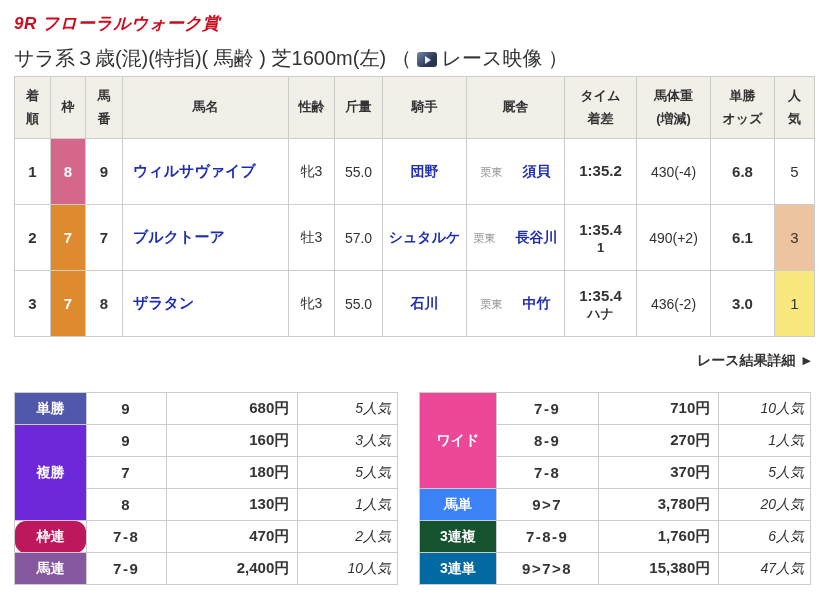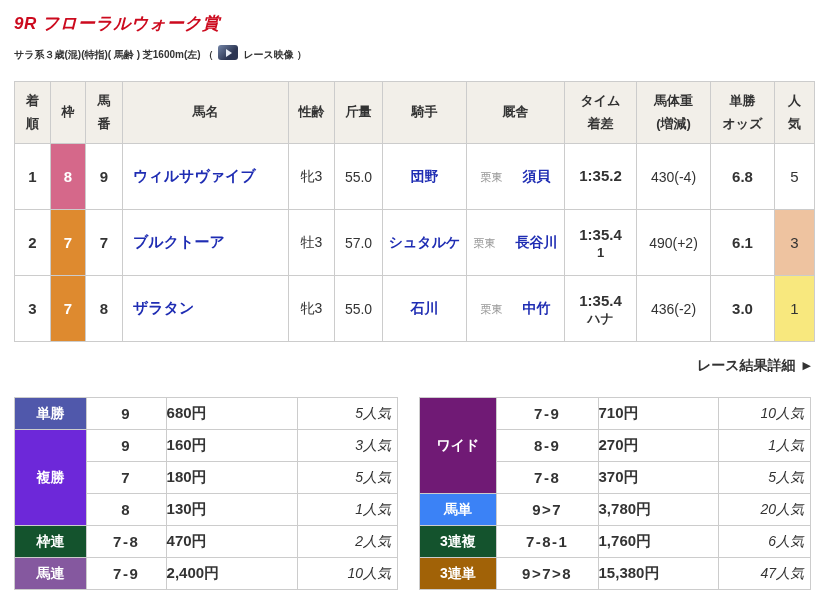--- a/index.html
+++ b/index.html
@@ -13,24 +13,24 @@
   }
   .container { padding: 6px 13px 0 14px; }
 
   .race-title {
     font-size: 17px;
     font-weight: bold;
     margin: 6px 0 10px 0;
     letter-spacing: 0.5px;
   }
   .conditions-line {
-    font-size: 10px;
-    font-weight: bold;
+    font-size: 20px;
+    font-weight: normal;
     color: #333333;
-    margin-bottom: 19px;
+    margin-bottom: 4px;
   }
   .video-icon {
     display: inline-block;
     width: 20px; height: 15px;
     background: linear-gradient(135deg, #7486a8 0%, #2c3552 65%);
     border-radius: 3px;
     position: relative;
     vertical-align: -2px;
     margin: 0 5px;
   }
@@ -117,21 +117,21 @@
     background: #ffffff;
     padding: 0;
   }
   td.bet-label {
     color: #ffffff;
     font-weight: bold;
     text-align: center;
     font-size: 14px;
   }
   td.combo { text-align: center; font-weight: bold; font-size: 15px; letter-spacing: 1.5px; }
-  td.amount { text-align: left; padding-right: 8px; font-weight: bold; font-size: 15px; }
+  td.amount { text-align: right; padding-right: 8px; font-weight: bold; font-size: 15px; }
   td.pop { text-align: right; padding-right: 6px; font-size: 14px; font-style: italic; }
 
   .pl-label { width: 72px; } .pl-combo { width: 80px; } .pl-amount { width: 132px; } .pl-pop { width: 100px; }
   .pr-label { width: 77px; } .pr-combo { width: 102px; } .pr-amount { width: 121px; } .pr-pop { width: 92px; }
 </style>
 </head>
 <body>
 
 <div class="container">
 
@@ -265,21 +265,21 @@
           <td class="combo">7</td>
           <td class="amount">180円</td>
           <td class="pop">5人気</td>
         </tr>
         <tr>
           <td class="combo">8</td>
           <td class="amount">130円</td>
           <td class="pop">1人気</td>
         </tr>
         <tr>
-          <td class="bet-label" style="background-color: #14532d;">枠連</td>
+          <td class="bet-label" style="background-color: #be185d; border-radius: 11px;">枠連</td>
           <td class="combo">7-8</td>
           <td class="amount">470円</td>
           <td class="pop">2人気</td>
         </tr>
         <tr>
           <td class="bet-label" style="background-color: rgb(133, 88, 159);">馬連</td>
           <td class="combo">7-9</td>
           <td class="amount">2,400円</td>
           <td class="pop">10人気</td>
         </tr>
@@ -288,21 +288,21 @@
 
     <table class="payout">
       <colgroup>
           <col class="pr-label">
           <col class="pr-combo">
           <col class="pr-amount">
           <col class="pr-pop">
         </colgroup>
       <tbody>
         <tr>
-          <td class="bet-label" rowspan="3" style="background-color: #701a75;">ワイド</td>
+          <td class="bet-label" rowspan="3" style="background-color: #ec4899;">ワイド</td>
           <td class="combo">7-9</td>
           <td class="amount">710円</td>
           <td class="pop">10人気</td>
         </tr>
         <tr>
           <td class="combo">8-9</td>
           <td class="amount">270円</td>
           <td class="pop">1人気</td>
         </tr>
         <tr>
@@ -311,26 +311,26 @@
           <td class="pop">5人気</td>
         </tr>
         <tr>
           <td class="bet-label" style="background-color: #3b82f6;">馬単</td>
           <td class="combo">9&gt;7</td>
           <td class="amount">3,780円</td>
           <td class="pop">20人気</td>
         </tr>
         <tr>
           <td class="bet-label" style="background-color: #14532d;">3連複</td>
-          <td class="combo">7-8-1</td>
+          <td class="combo">7-8-9</td>
           <td class="amount">1,760円</td>
           <td class="pop">6人気</td>
         </tr>
         <tr>
-          <td class="bet-label" style="background-color: #a16207;">3連単</td>
+          <td class="bet-label" style="background-color: #0369a1;">3連単</td>
           <td class="combo">9&gt;7&gt;8</td>
           <td class="amount">15,380円</td>
           <td class="pop">47人気</td>
         </tr>
       </tbody>
     </table>
 
   </div>
 </div>
 

